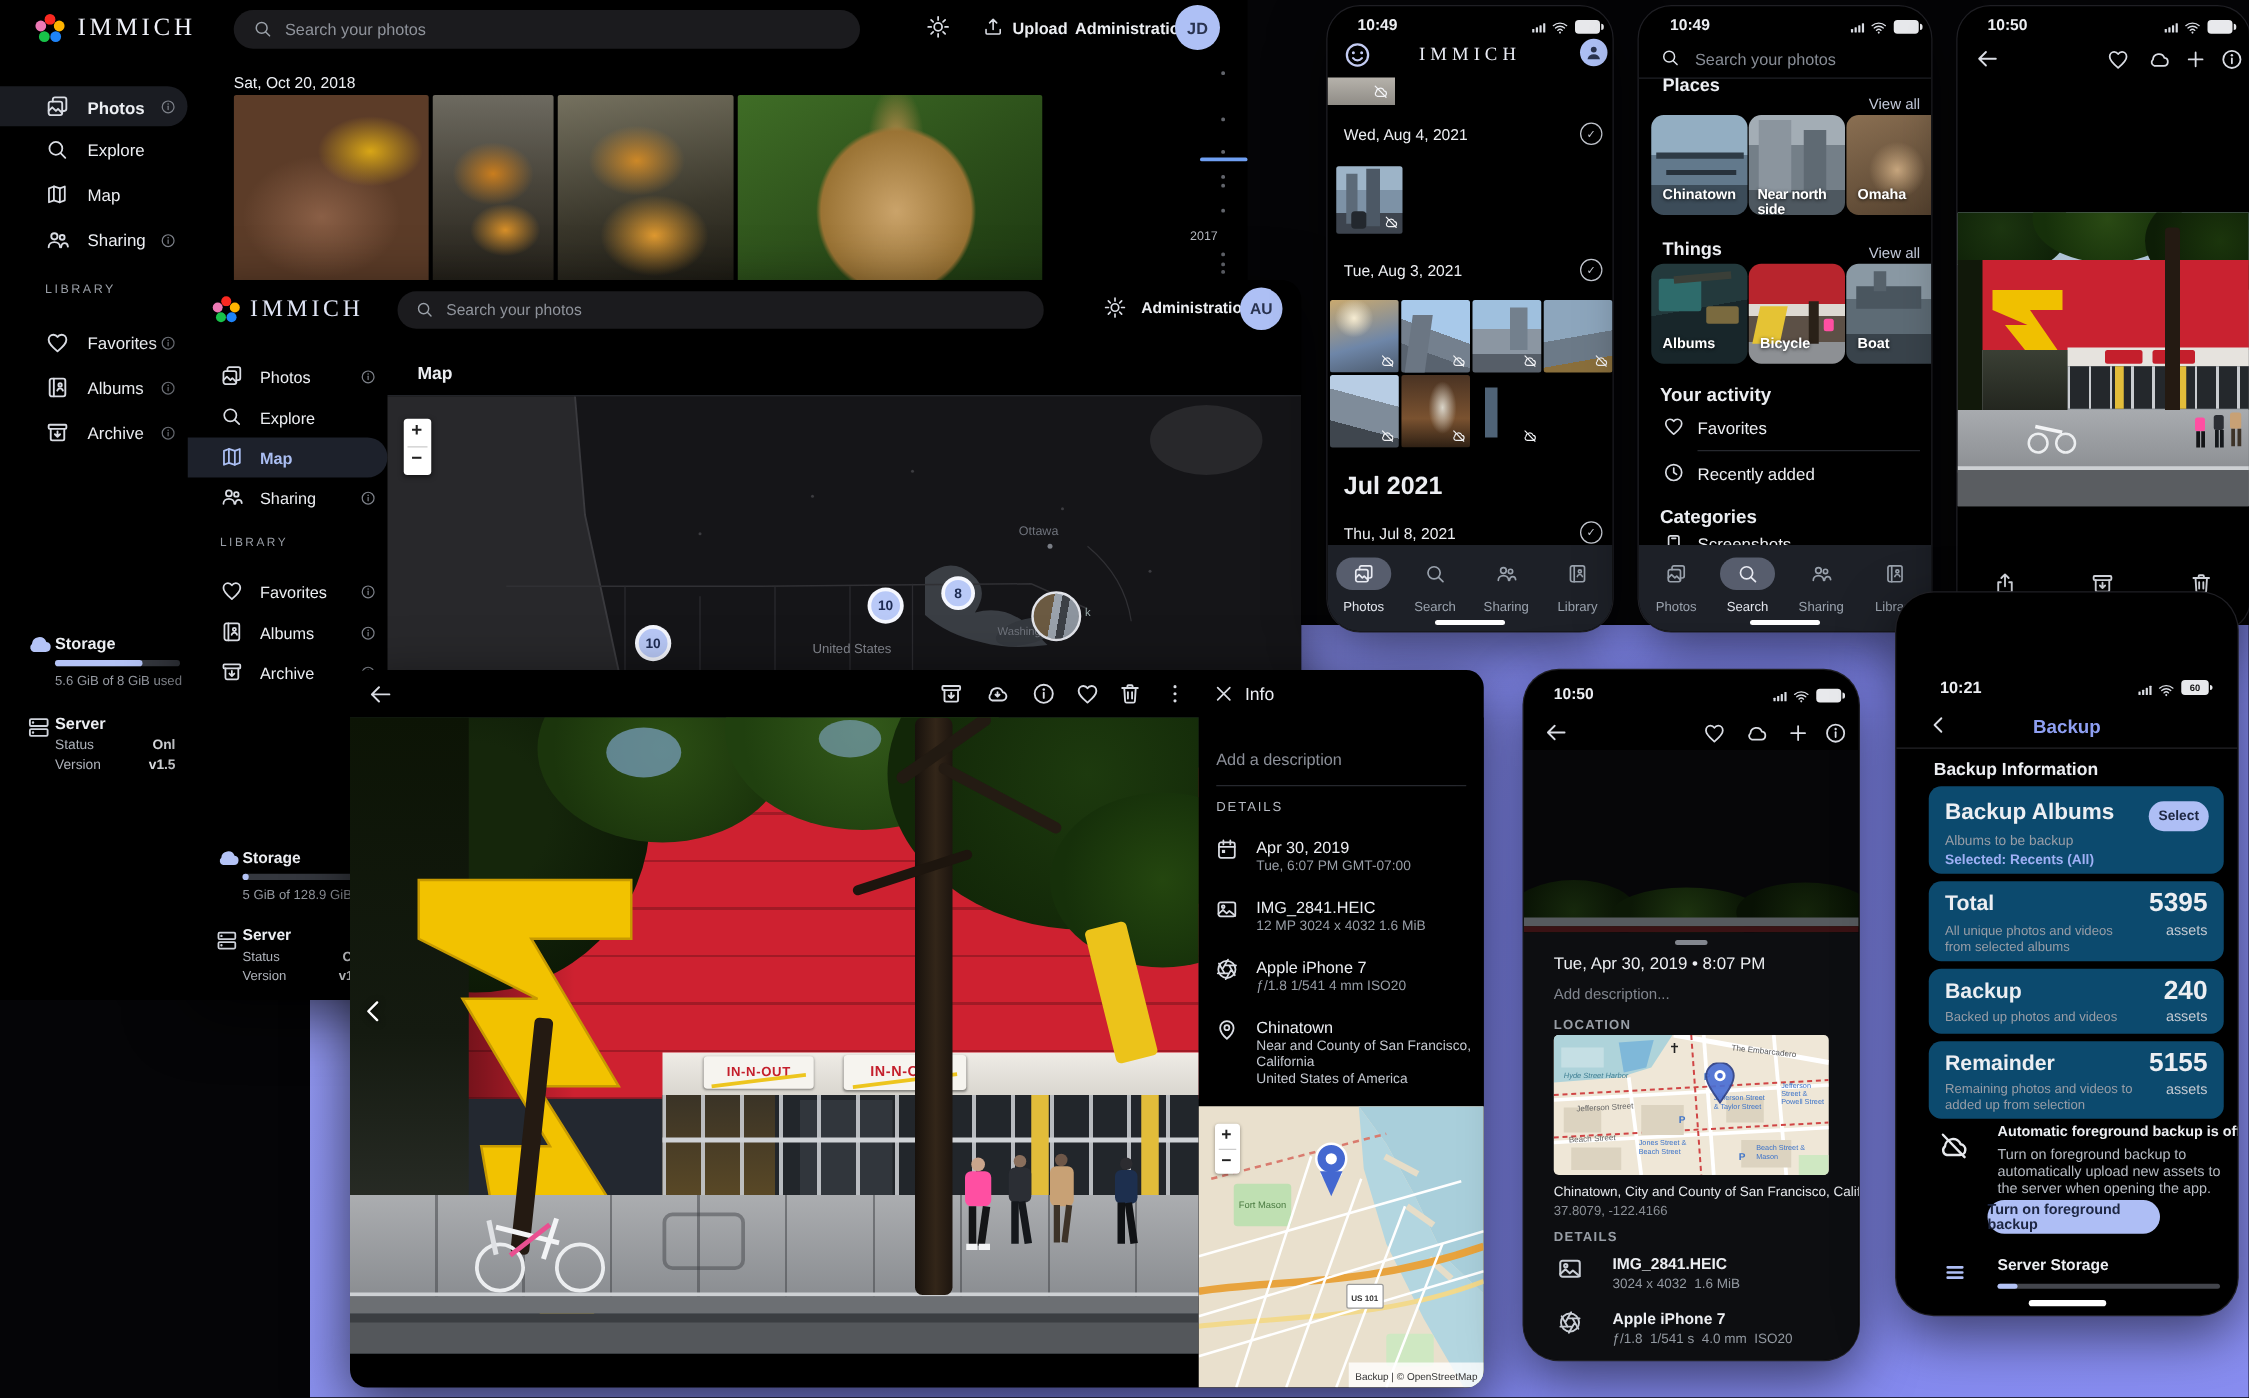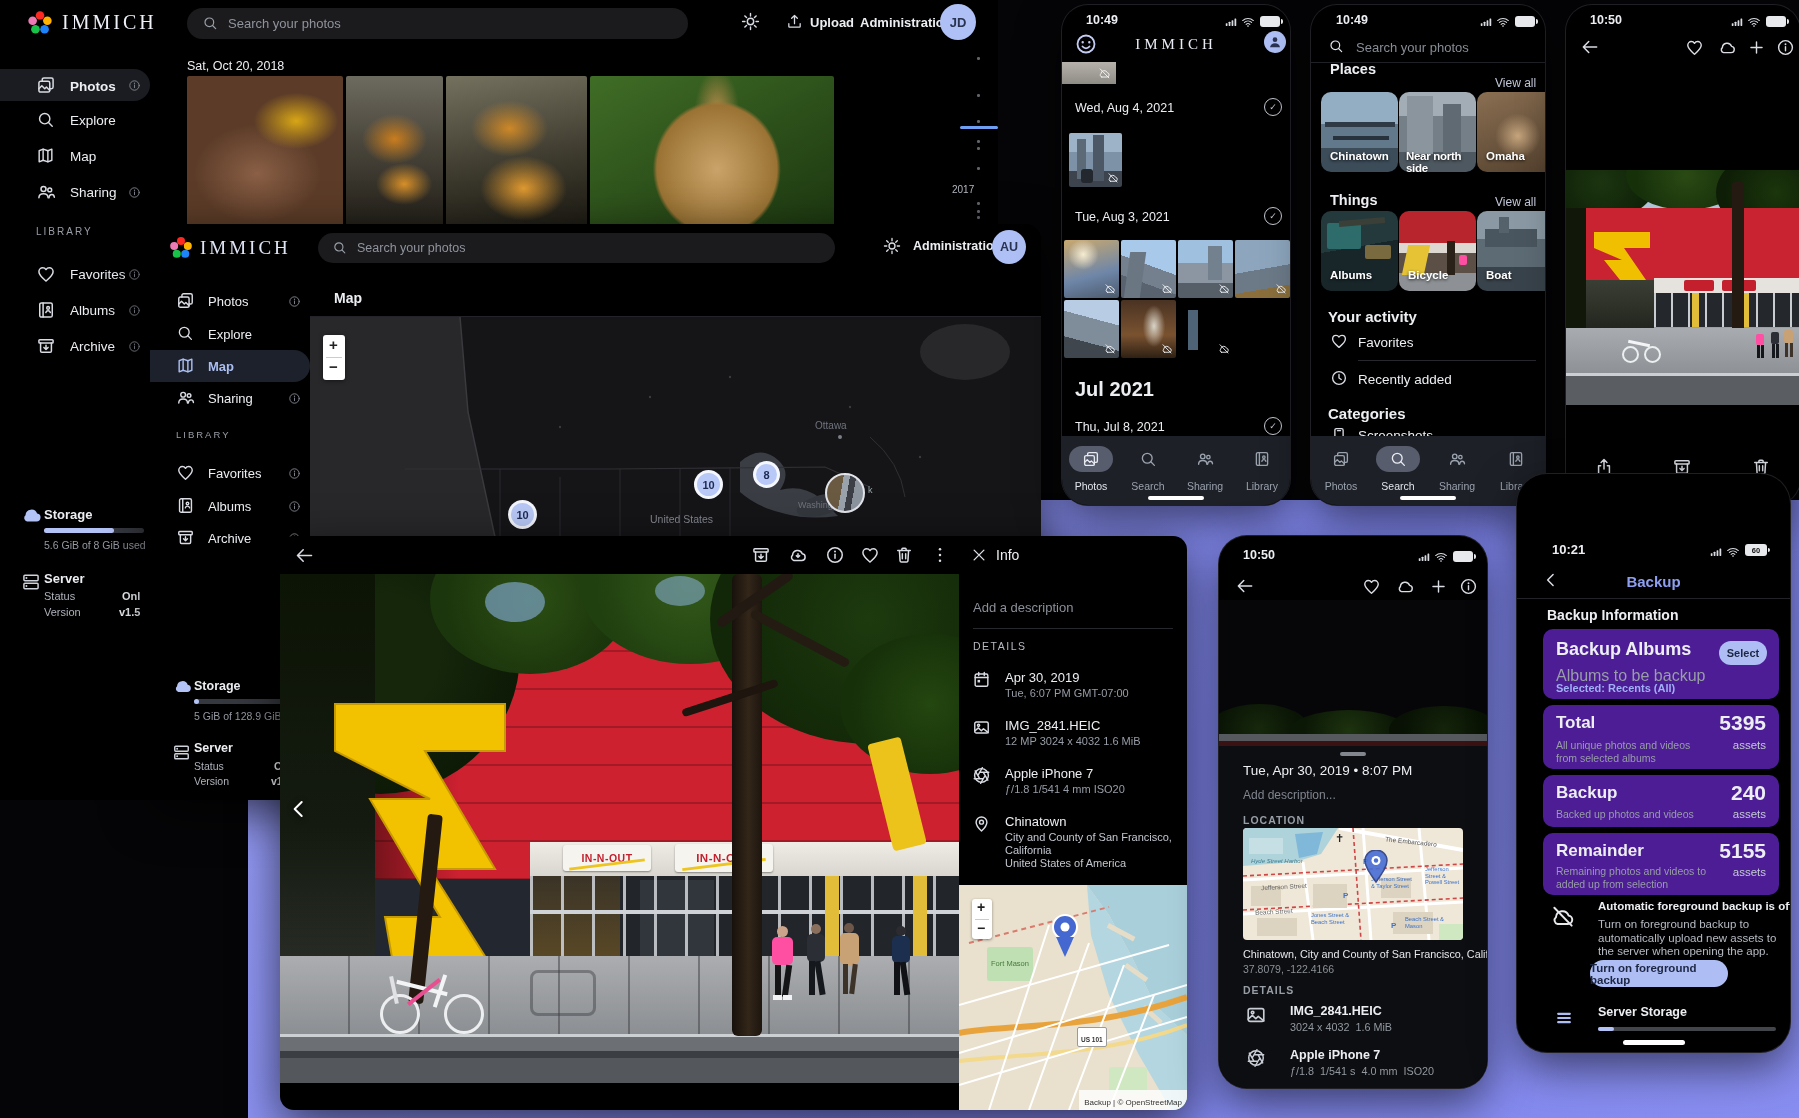--- a/index.html
+++ b/index.html
@@ -16,21 +16,21 @@
   .bar>i{display:block;height:100%;border-radius:3px;background:#b4c3f6;}
   .check{position:absolute;border:1.6px solid #c4c8d0;border-radius:50%;color:#c4c8d0;display:flex;align-items:center;justify-content:center;}
   .navlbl{position:absolute;font-size:10.5px;color:#9aa2ad;transform:translateX(-50%);}
   .slashcloud{position:absolute;color:#f2f3f6;}
   .thumb{position:absolute;border-radius:2px;}
   .cardlbl{position:absolute;font-size:11.5px;font-weight:700;color:#fff;text-shadow:0 1px 3px rgba(0,0,0,.8);}
   .seam{background:repeating-linear-gradient(180deg,rgba(0,0,0,0) 0 36px,rgba(0,0,0,.22) 36px 38px);}
   .battery{position:absolute;background:#e8e9ec;border-radius:3px;}
   .battery:after{content:"";position:absolute;right:-3px;top:30%;width:2.5px;height:40%;background:#e8e9ec;border-radius:0 2px 2px 0;}
   .mlbl{position:absolute;color:#6f737c;font-size:10px;}
-  .statcard{position:absolute;background:#4c1d95;border-radius:10px;}
+  .statcard{position:absolute;background:#0c4a6e;border-radius:10px;}
   .foli{position:absolute;border-radius:50%;}
 </style>
 </head>
 <body>
 
 <div class="abs" style="left:248px;top:500px;width:1551px;height:618px;border-radius:22px 0 0 0;
      background:linear-gradient(135deg,#9aa0f5,#7f85ee 55%,#888df0);"></div>
 
 <div class="abs" style="left:0;top:0;width:998px;height:800px;background:#000;">
 
@@ -605,21 +605,21 @@
     <span class="txt" style="left:46px;top:192px;font-size:13px;">Apple iPhone 7</span>
     <span class="txt sub" style="left:46px;top:209px;font-size:11px;">ƒ/1.8 1/541 4 mm ISO20</span>
 
     <span class="ic" style="left:13px;top:240px;width:19px;height:19px;">
         <svg viewBox="0 0 24 24" fill="none" stroke="currentColor" stroke-width="1.8" stroke-linecap="round" stroke-linejoin="round">
           <path d="M12 21.5s-6.8-6-6.8-11a6.8 6.8 0 0 1 13.6 0c0 5-6.8 11-6.8 11z"></path>
           <circle cx="12" cy="10.3" r="2.5"></circle>
         </svg>
       </span>
     <span class="txt" style="left:46px;top:240px;font-size:13px;">Chinatown</span>
-    <span class="txt" style="left:46px;top:257px;font-size:11px;color:#c3c7cf;">City and County of San Francisco,</span>
+    <span class="txt" style="left:46px;top:257px;font-size:11px;color:#c3c7cf;">Near and County of San Francisco,</span>
     <span class="txt" style="left:46px;top:270px;font-size:11px;color:#c3c7cf;">California</span>
     <span class="txt" style="left:46px;top:283px;font-size:11px;color:#c3c7cf;">United States of America</span>
 
     <div class="abs" style="left:0;top:311px;width:228px;height:225px;background:#e9e0cd;overflow:hidden;">
       <svg width="228" height="225" style="position:absolute;left:0;top:0;">
         <polygon points="128,0 228,0 228,150 196,120 172,70 150,30" fill="#a9cfdb"></polygon>
         <polygon points="150,30 172,70 196,120 228,150 228,225 212,225 180,170 150,110 132,50 128,0" fill="#b3d6e0"></polygon>
         <rect x="150" y="38" width="30" height="5" fill="#e6ddc8" transform="rotate(28 150 38)"></rect>
         <rect x="168" y="78" width="26" height="5" fill="#e6ddc8" transform="rotate(35 168 78)"></rect>
         <rect x="186" y="120" width="24" height="5" fill="#e6ddc8" transform="rotate(42 186 120)"></rect>
@@ -1218,21 +1218,21 @@
     </span>
   <div class="txt" style="left:0;top:99px;width:273px;text-align:center;font-size:15px;font-weight:600;color:#8e9ff2;">Backup</div>
   <div class="abs" style="left:0;top:124px;width:273px;height:1px;background:#232327;"></div>
   <span class="txt" style="left:30px;top:133px;font-size:14px;font-weight:700;">Backup Information</span>
 
   <div class="statcard" style="left:26px;top:155px;width:236px;height:70px;">
     <span class="txt" style="left:13px;top:10px;font-size:18px;font-weight:700;">Backup Albums</span>
     <div class="pill" style="left:176px;top:12px;width:48px;height:24px;background:#aebef5;display:flex;align-items:center;justify-content:center;">
       <span style="font-size:11px;font-weight:700;color:#1d2642;">Select</span>
       </div>
-    <span class="txt" style="left:13px;top:38px;font-size:16px;color:#989da6;">Albums to be backup</span>
+    <span class="txt" style="left:13px;top:38px;font-size:11px;color:#989da6;">Albums to be backup</span>
     <span class="txt" style="left:13px;top:53px;font-size:11px;font-weight:700;color:#9fb0f5;">Selected: Recents (All)</span>
   </div>
 
   <div class="statcard" style="left:26px;top:231px;width:236px;height:64px;">
     <span class="txt" style="left:13px;top:8px;font-size:17px;font-weight:700;">Total</span>
     <span class="txt" style="right:13px;top:6px;font-size:21px;font-weight:700;">5395</span>
     <div class="abs" style="left:13px;top:34px;width:152px;font-size:10.5px;line-height:12.5px;color:#989da6;">All unique photos and videos from selected albums</div>
     <span class="txt" style="right:13px;top:34px;font-size:11.5px;color:#c5cad2;">assets</span>
   </div>
   <div class="statcard" style="left:26px;top:301px;width:236px;height:52px;">

